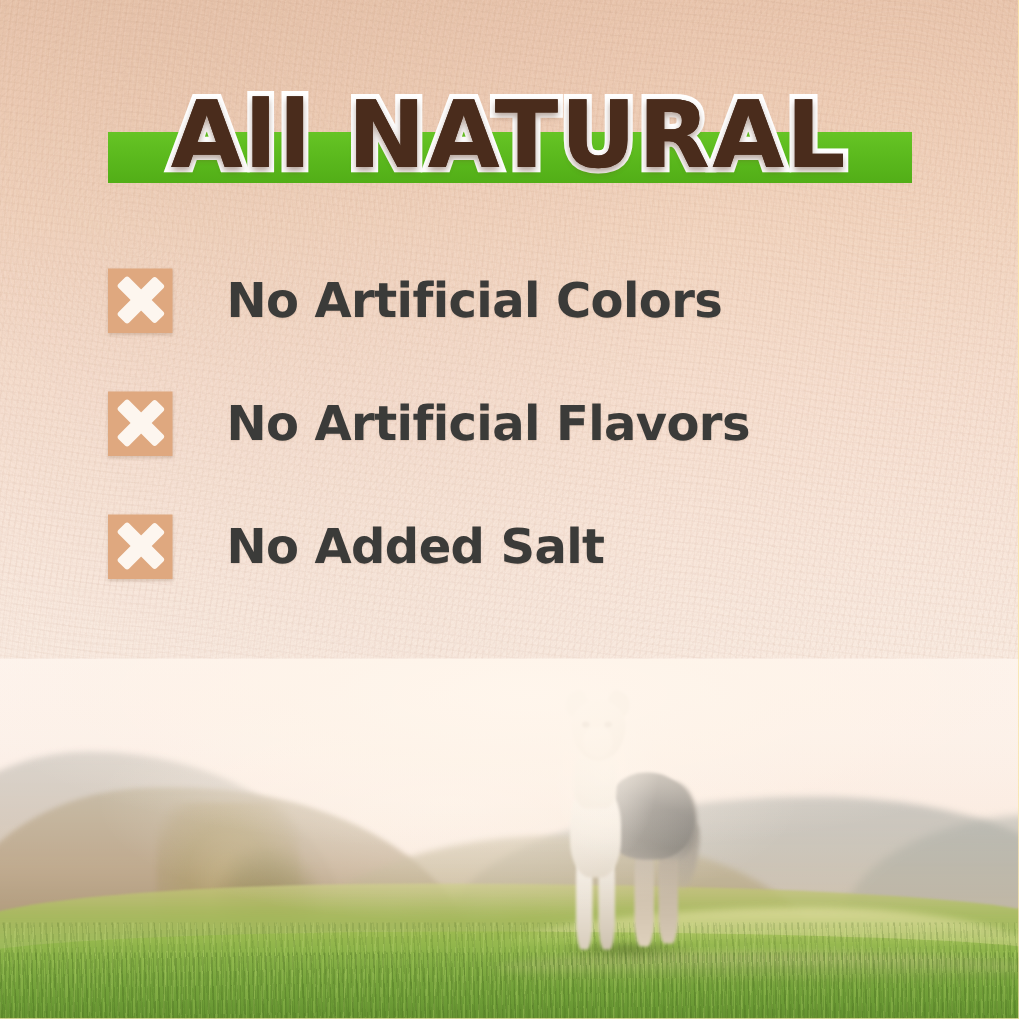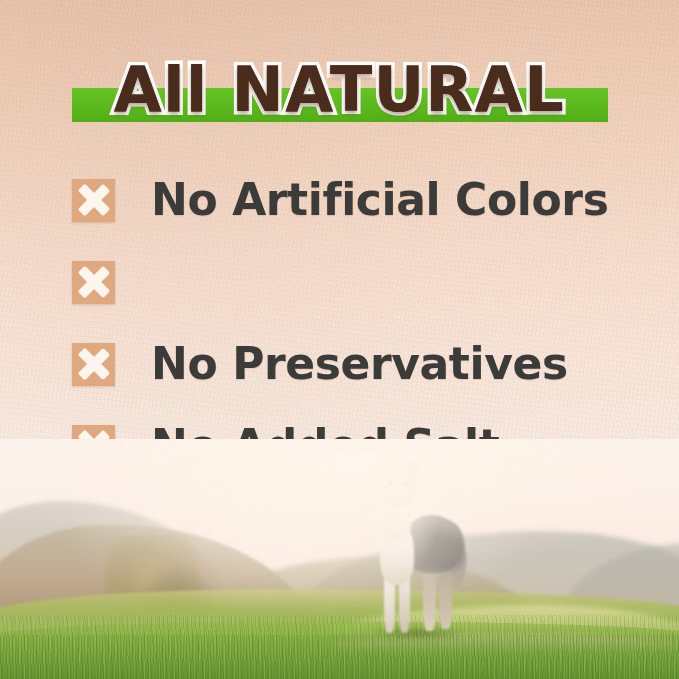--- a/index.html
+++ b/index.html
@@ -143,21 +143,21 @@
     background: #fdf6ef;
     border-radius: 2px;
   }
   .x-icon::before { transform: rotate(45deg); }
   .x-icon::after  { transform: rotate(-45deg); }
 
   .claim-label {
     margin-left: 36px;
     font-family: "DejaVu Sans", sans-serif;
     font-weight: 700;
-    font-size: 44px;
+    font-size: 32px;
     line-height: 40px;
     letter-spacing: -0.4px;
     color: #3b3b39;
     white-space: nowrap;
     text-shadow: 0 1px 1px rgba(140,100,80,.18);
     text-align: right;
   }
 
   
   #landscape {
@@ -512,26 +512,23 @@
 
   <div id="claims">
 
     <div class="claim-row">
       <div class="x-icon"></div>
       <div class="claim-label">No Artificial Colors</div>
     </div>
 
     <div class="claim-row">
       <div class="x-icon"></div>
+      <div class="claim-label">No Artificial Flavors</div>
     </div>
 
-    <div class="claim-row">
-      <div class="x-icon"></div>
-      <div class="claim-label">No Preservatives</div>
-    </div>
 
     <div class="claim-row">
       <div class="x-icon"></div>
       <div class="claim-label">No Added Salt</div>
     </div>
 
   </div>
 
   <div id="landscape">
     <div class="sky"></div>

